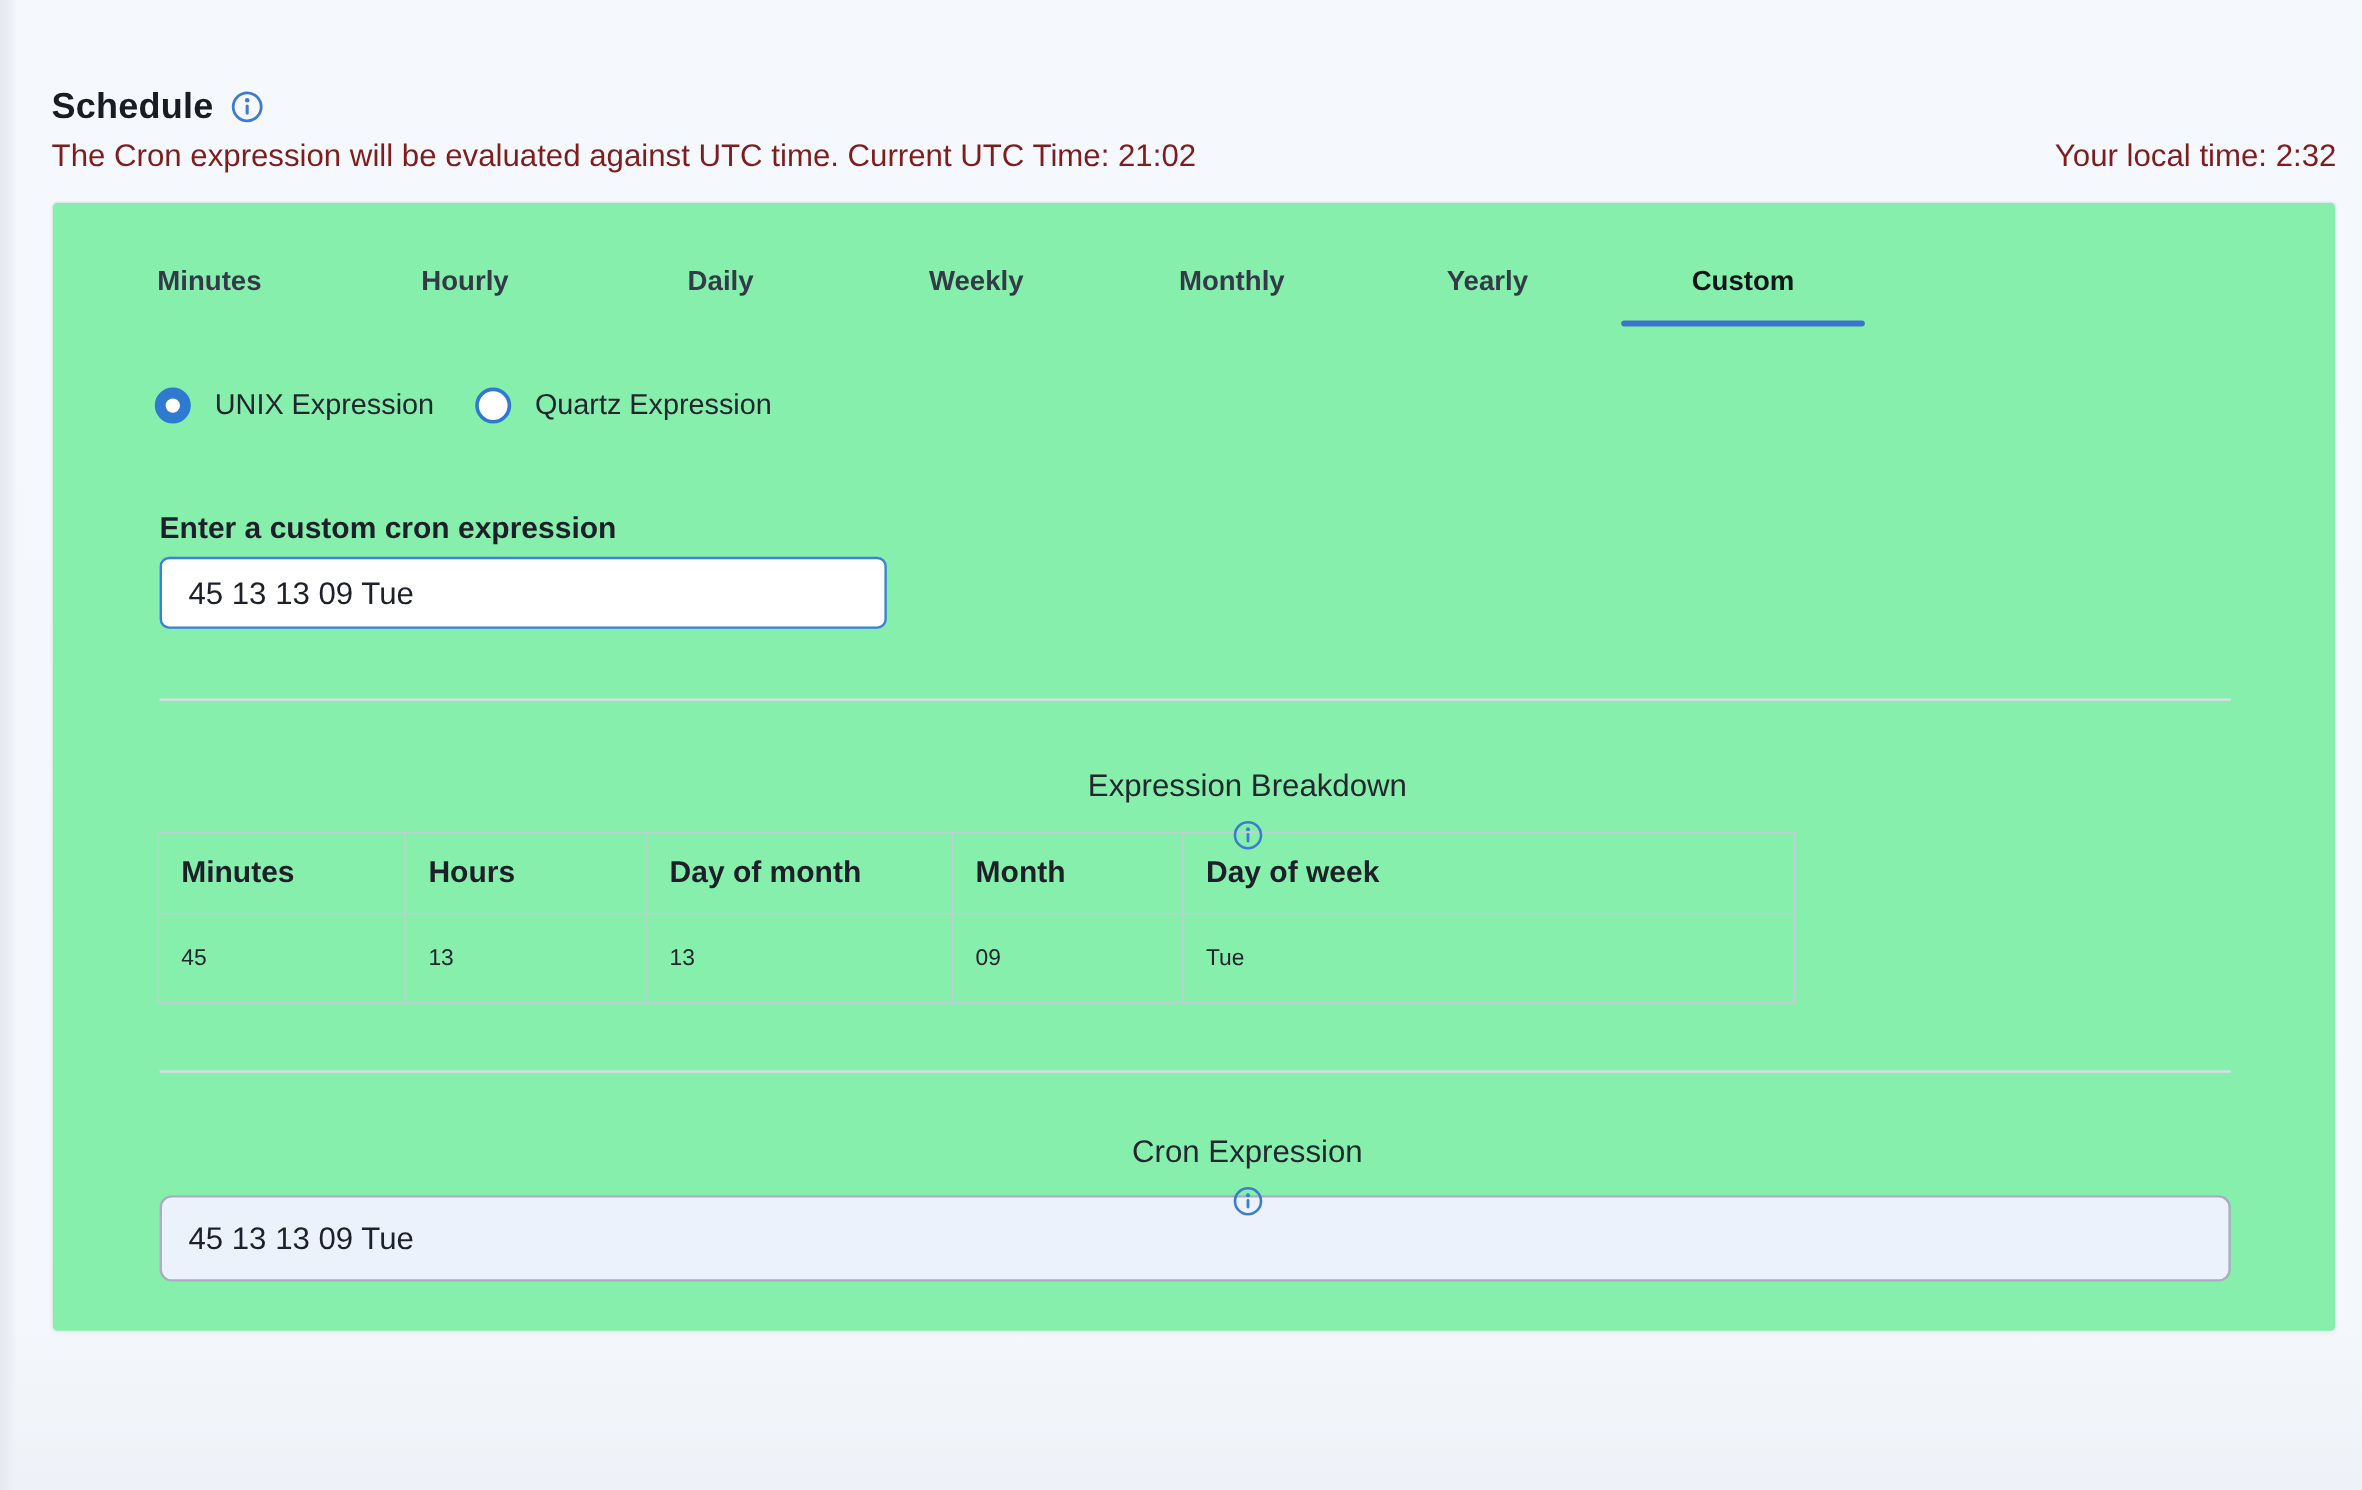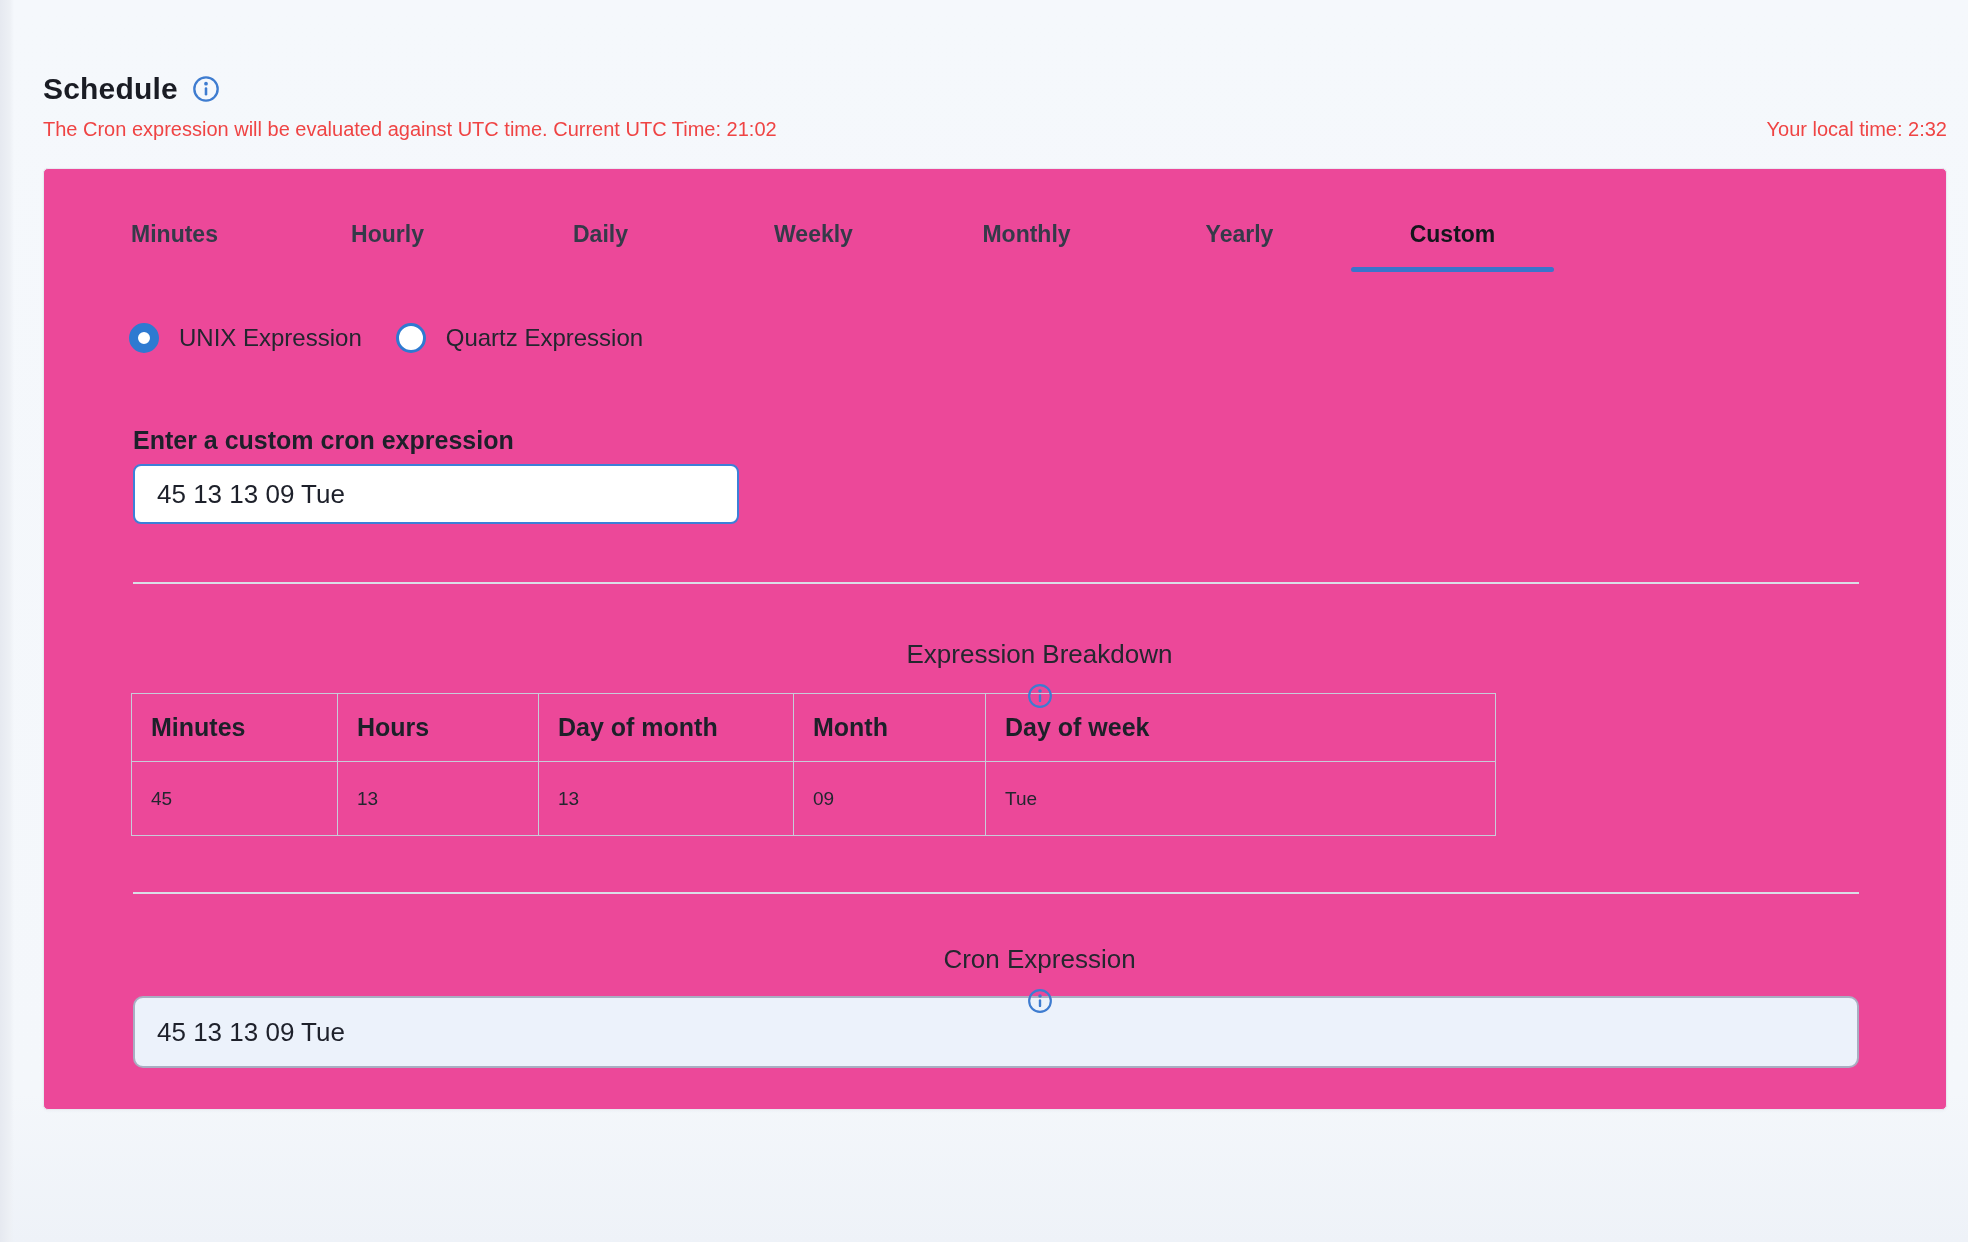--- a/index.html
+++ b/index.html
@@ -16,26 +16,26 @@
     background: linear-gradient(90deg, #e6e9f0 0%, #edf0f5 70%, rgba(244,247,251,0) 100%);
   }
   
   .page-header { margin: 71px 21px 0 43px; width: 1904px; }
   .title-row { display: flex; align-items: center; gap: 14px; height: 36px; }
   .page-title { font-size: 30px; font-weight: 700; color: #1a1c24; letter-spacing: 0.2px; }
   .subtitle-row {
     display: flex; justify-content: space-between; align-items: center;
     margin-top: 6px; height: 32px;
   }
-  .gray-text { font-size: 20px; color: #ef4444; text-align: center; }
+  .gray-text { font-size: 26px; color: #7f1d1d; text-align: center; }
   .info-icon { color: #3e7cd0; display: inline-flex; align-items: center; }
   
   .card {
     margin: 23px 0 0 43px; width: 1904px; height: 942px;
-    background: #ec4899; border: 1px solid #e7eaf1; border-radius: 5px;
+    background: #86efac; border: 1px solid #e7eaf1; border-radius: 5px;
     box-shadow: 0 1px 3px rgba(40,50,80,0.04);
   }
   
   .tab-bar { display: flex; margin: 34px 0 0 24px; }
   .tab {
     width: 213px; height: 69px; position: relative;
     display: flex; align-items: flex-start; justify-content: center;
     cursor: pointer;
   }
   .tab .tab-label {

